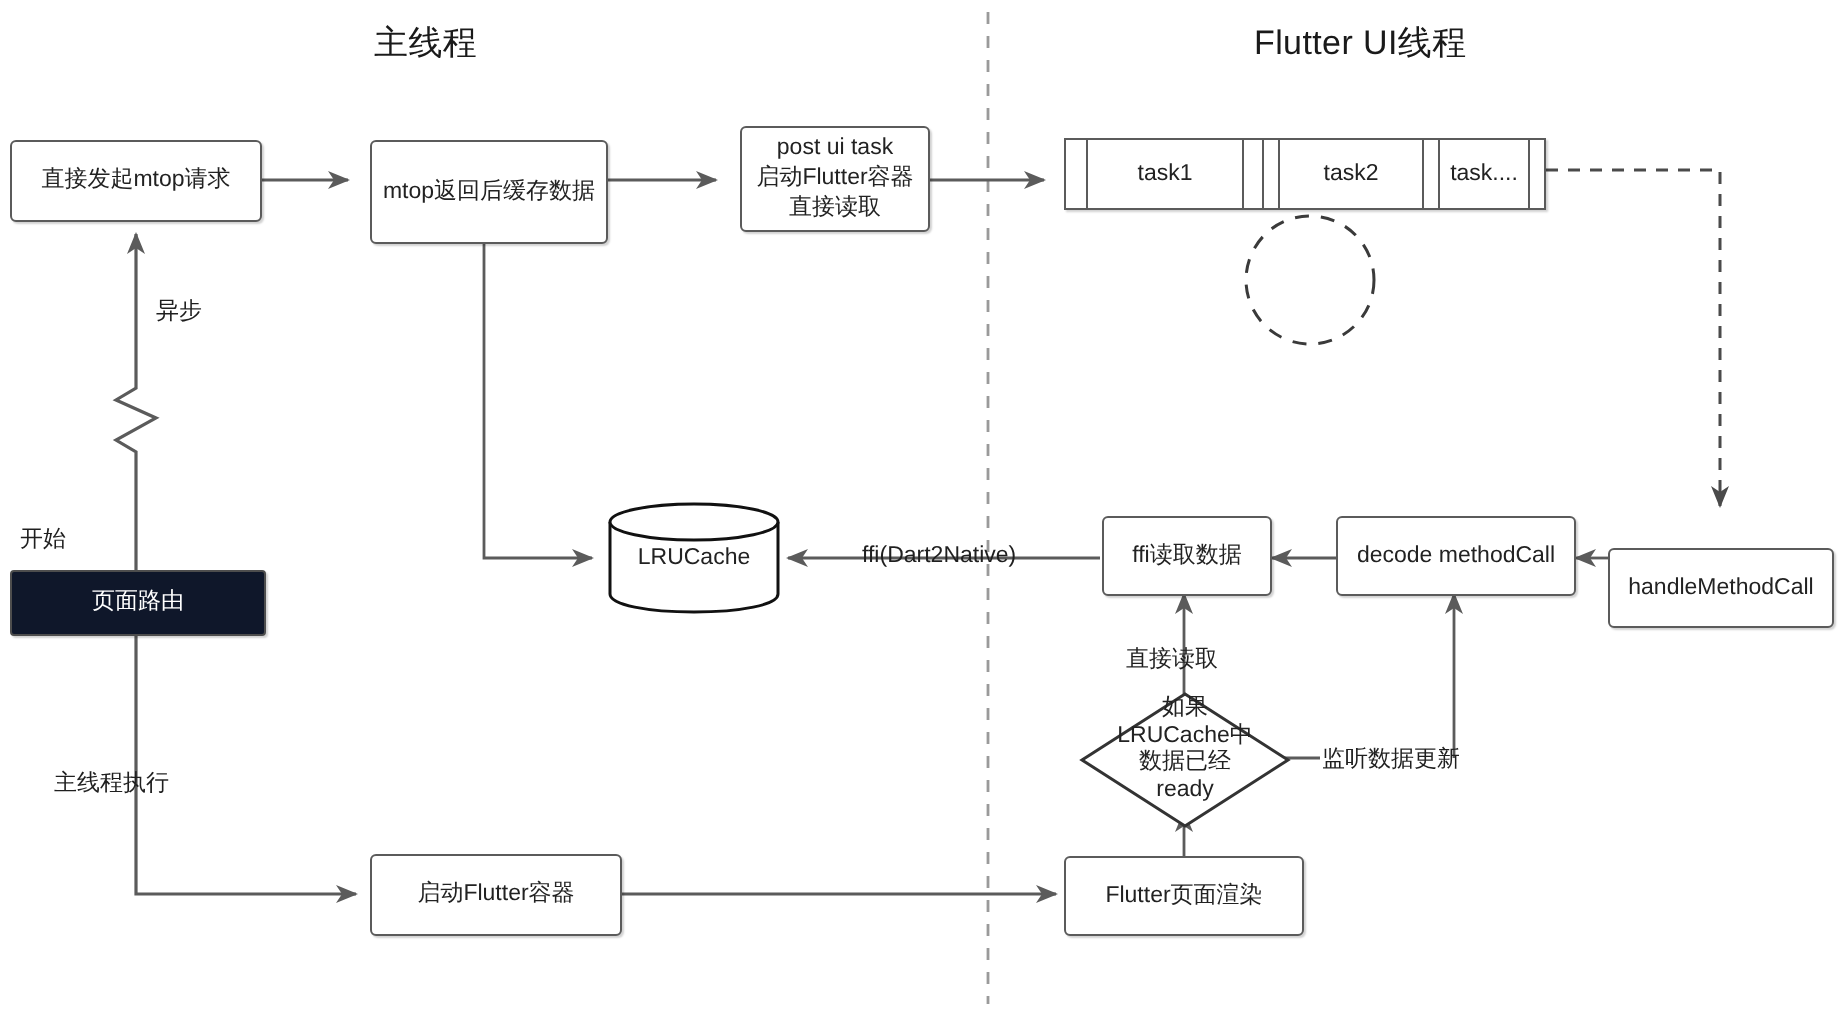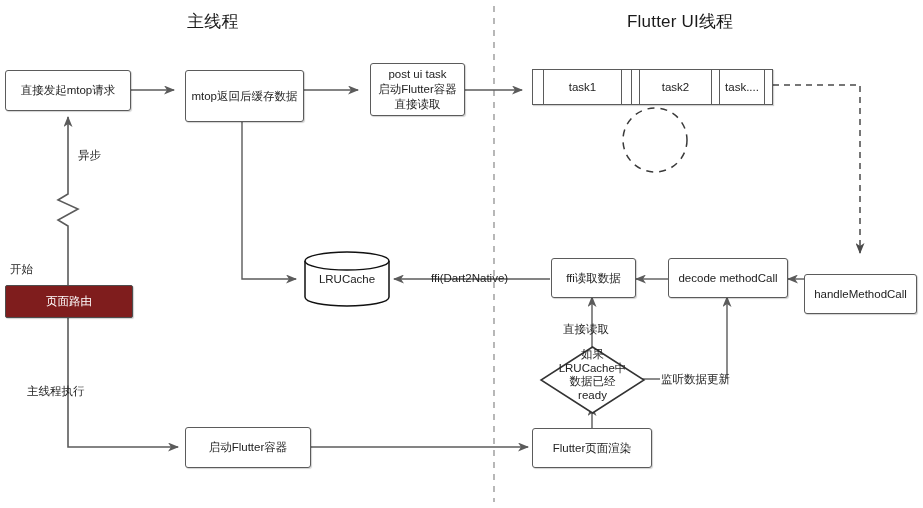--- a/index.html
+++ b/index.html
@@ -37,21 +37,21 @@
     display: flex;
     align-items: center;
     justify-content: center;
     text-align: center;
     font-size: 11.5px;
     color: #222222;
     line-height: 1.28;
     box-shadow: 1px 1px 1px rgba(0,0,0,0.18);
   }
   .node.dark {
-    background: #7f1d1d;
+    background: #0f172a;
     border-color: #4d4d4d;
     color: #ffffff;
     border-radius: 2px;
   }
   .node .lines {
     padding: 0 3px;
   }
   .edge-label {
     position: absolute;
     font-size: 11.5px;

